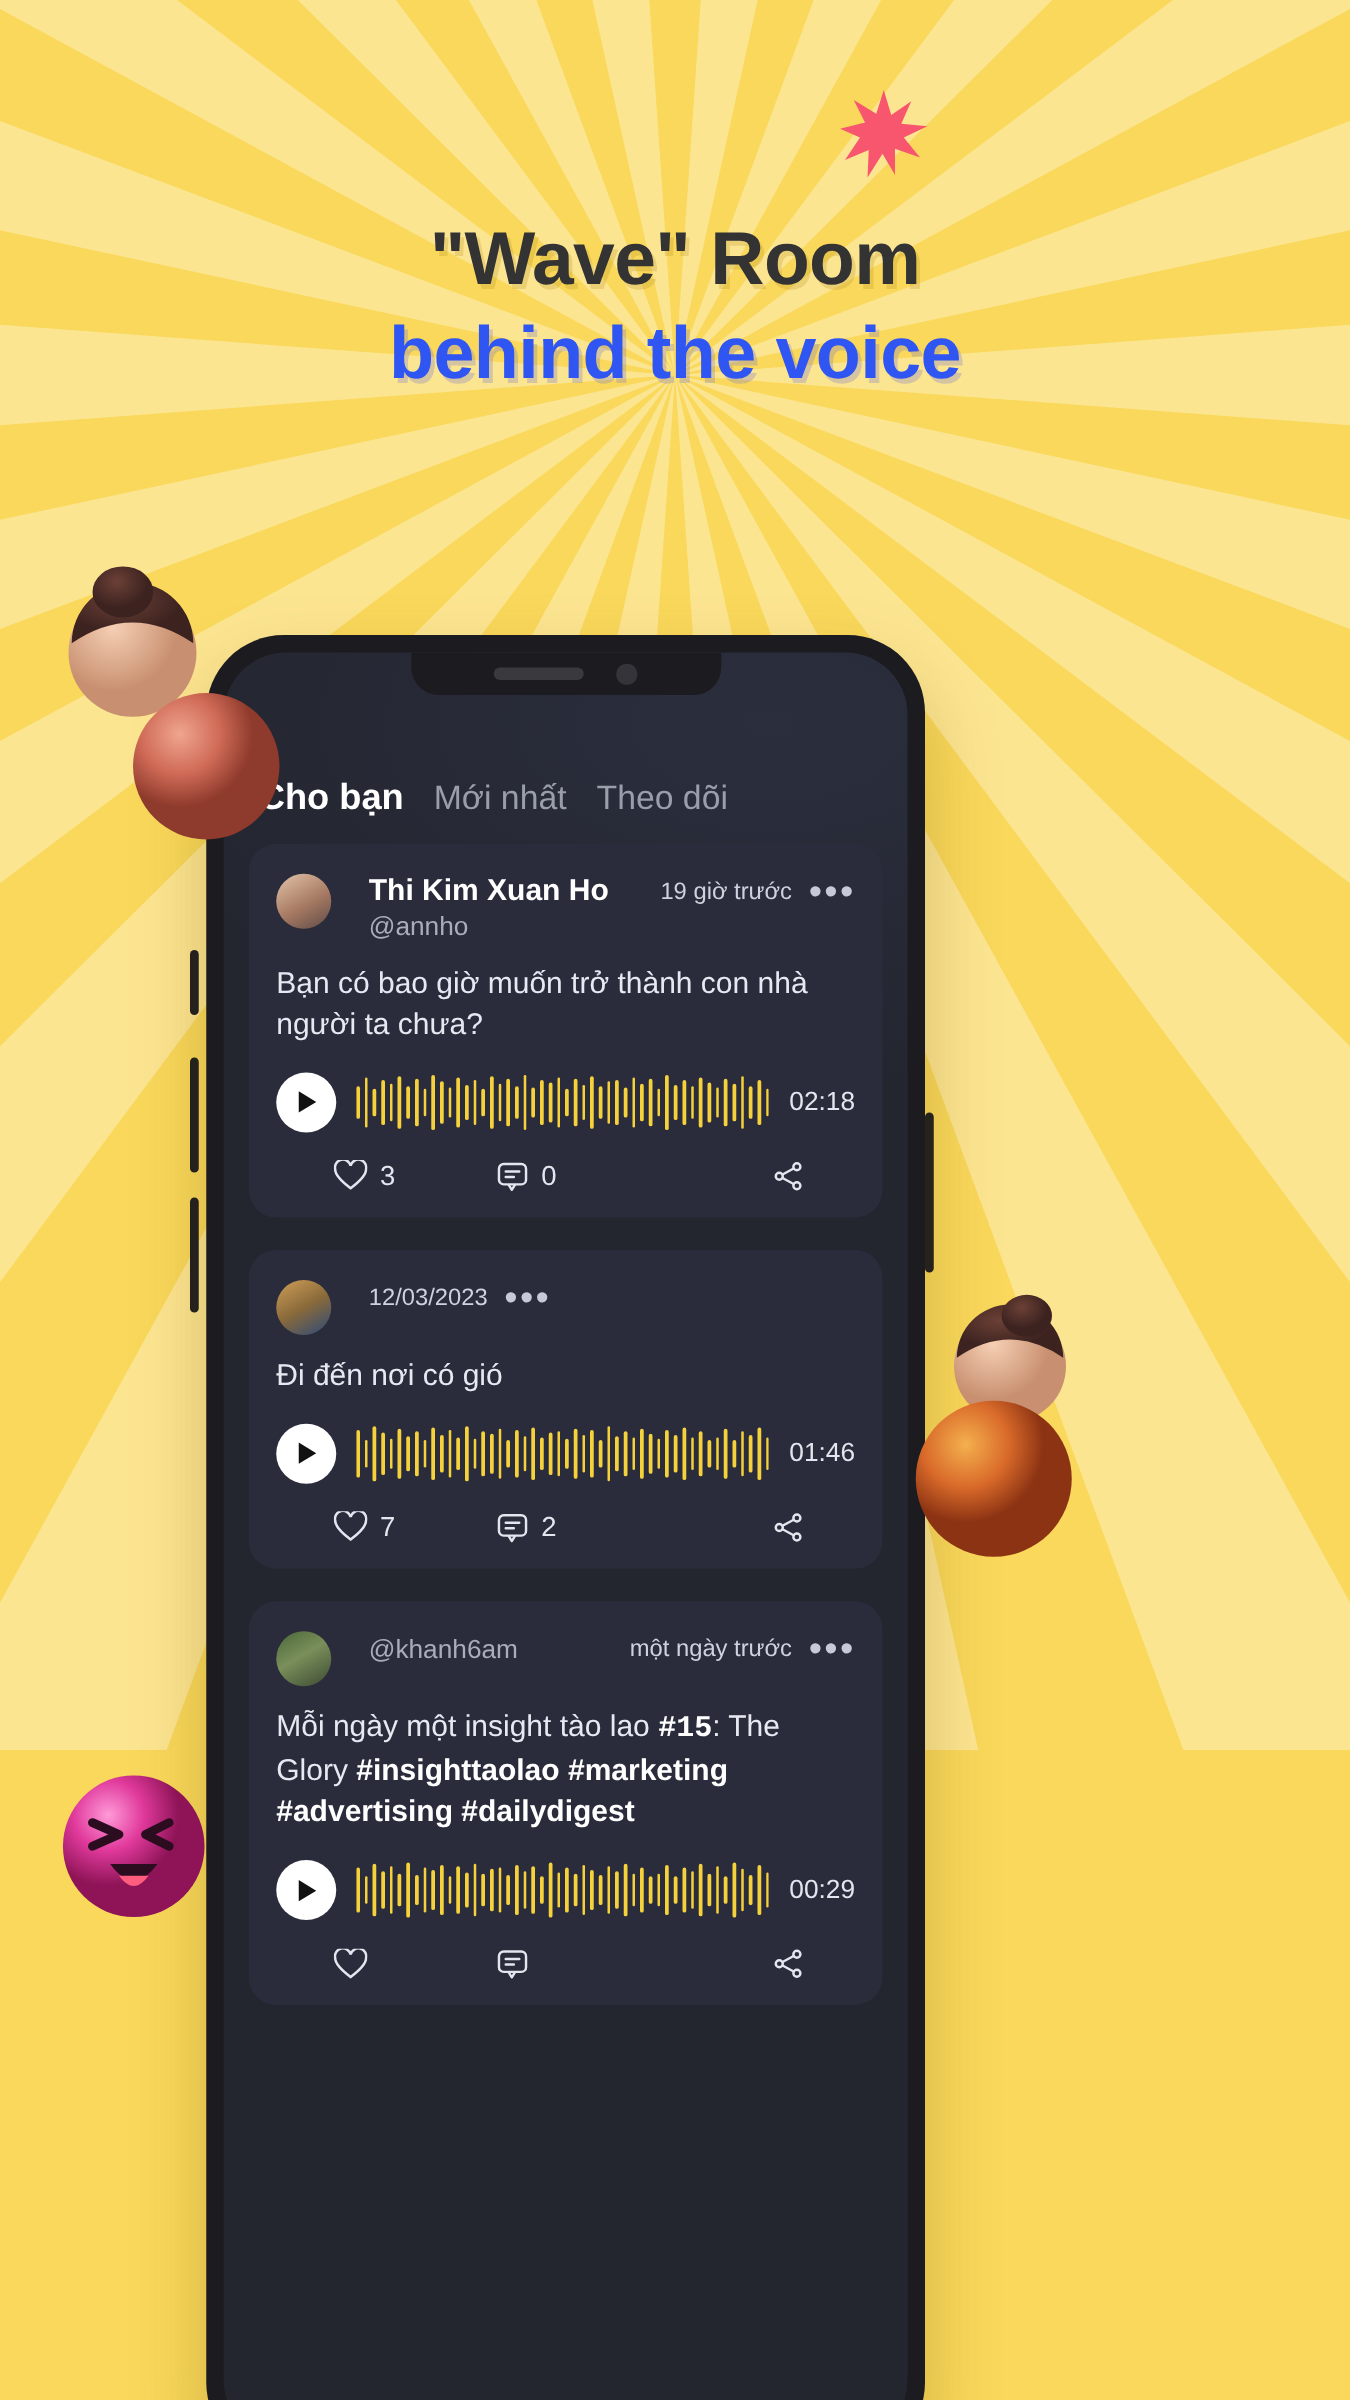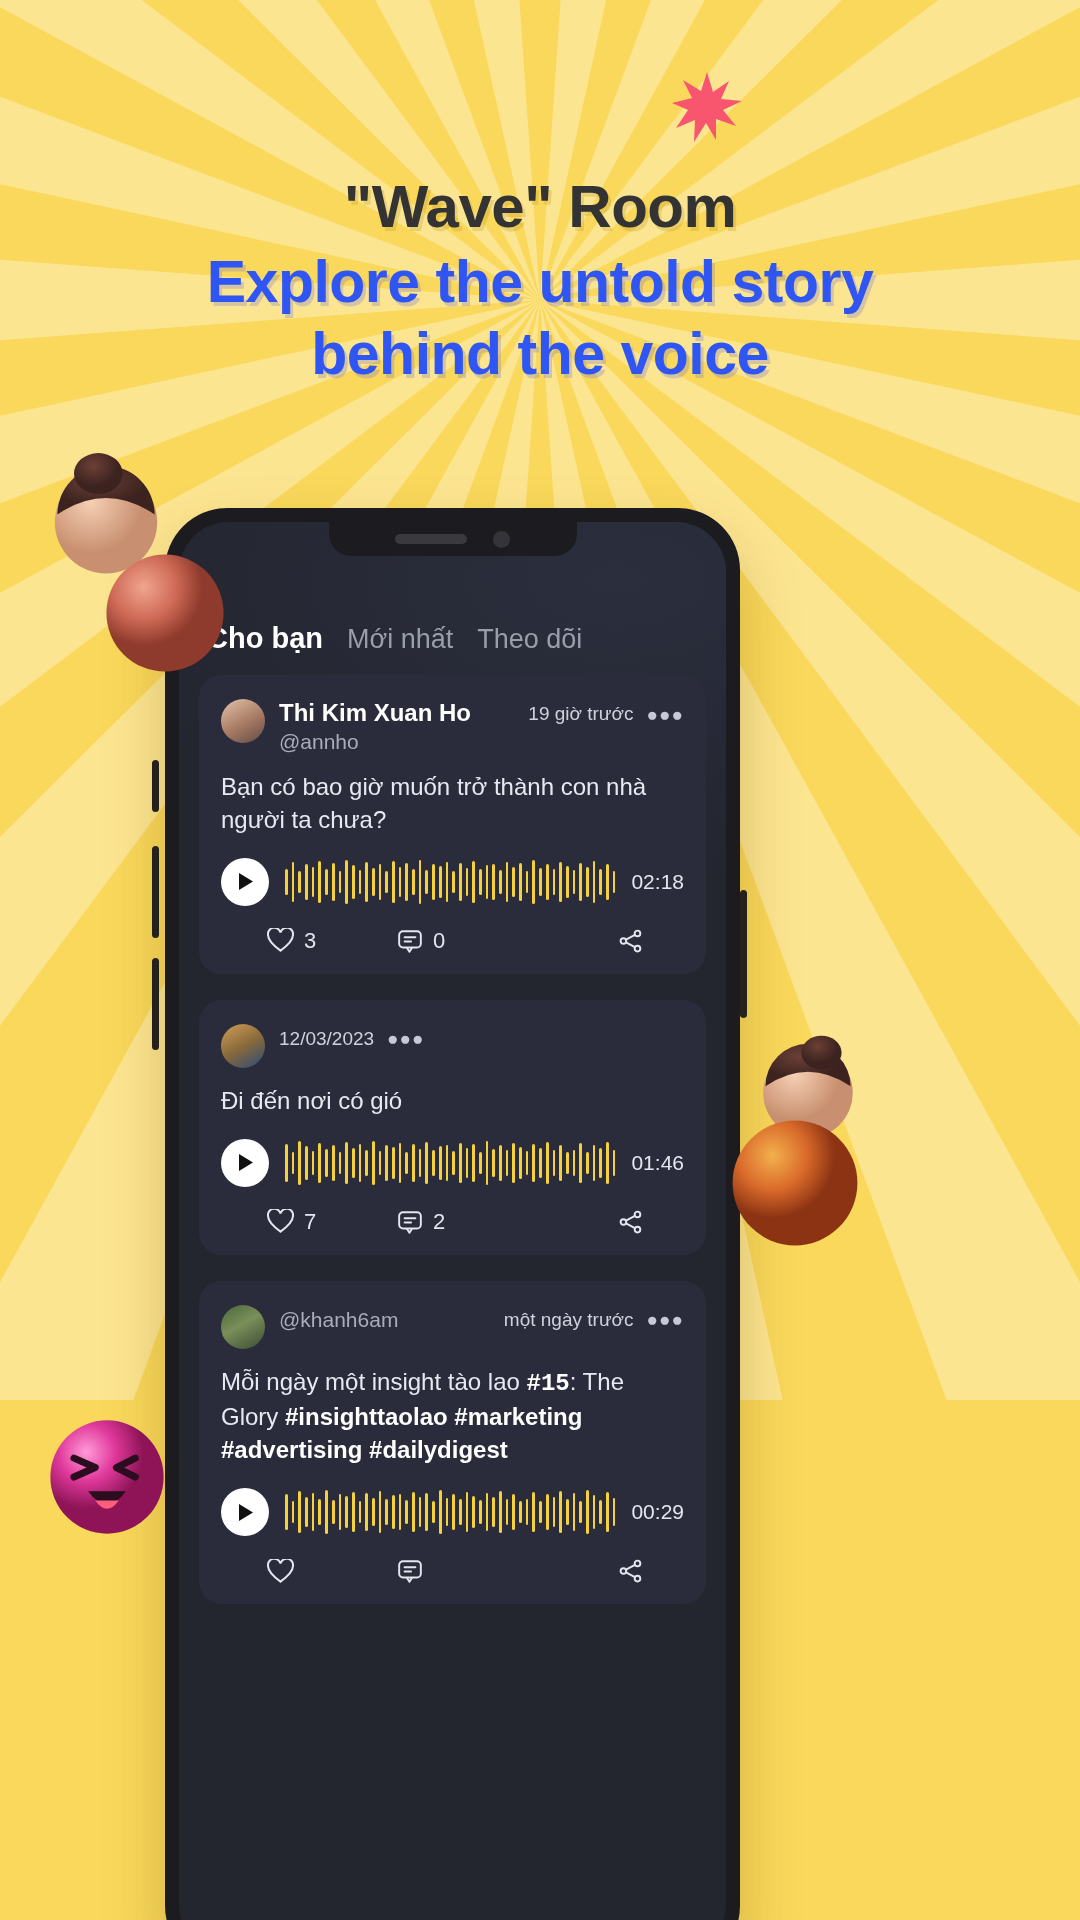--- a/index.html
+++ b/index.html
@@ -115,33 +115,33 @@
   .tab { font-size: 27px; color: #9a9daa; white-space: nowrap; }
   .tab.active { color: #ffffff; font-weight: bold; font-size: 29px; }
 
   #feed { padding: 0 20px; display: flex; flex-direction: column; gap: 26px; }
 
   .card {
     background: #2a2c3b;
     border-radius: 22px;
     padding: 24px 22px 20px 22px;
   }
-  .card-head { display: flex; align-items: flex-start; gap: 14px; }
+  .card-head { display: flex; align-items: flex-start; gap: 30px; }
   .avatar {
     width: 44px; height: 44px; border-radius: 50%;
     flex: 0 0 44px; overflow: hidden;
     background: #6c6a7a;
   }
   .av-a { background: linear-gradient(150deg,#d8b79c 10%,#a77a63 55%,#5e4b46 100%); }
   .av-b { background: linear-gradient(150deg,#c99a55 5%,#8a6a3a 50%,#2c4a7a 100%); }
   .av-c { background: linear-gradient(150deg,#4e6b3c 5%,#7a8f5a 45%,#3c4a33 100%); }
   .names { flex: 1 1 auto; min-width: 0; }
   .dispname { font-size: 24px; font-weight: bold; color: #ffffff; line-height: 1.15; }
   .handle { font-size: 21px; color: #a9acba; margin-top: 3px; }
-  .meta { display: flex; align-items: center; gap: 13px; padding-top: 4px; }
+  .meta { display: flex; gap: 13px; padding-top: 4px; }
   .time { font-size: 19px; color: #cfd2dd; white-space: nowrap; }
   .more { color: #c7cad6; font-size: 19px; letter-spacing: 1px; line-height: 1; }
 
   .body-text {
     margin-top: 16px;
     font-size: 24px;
     color: #e7e9f2;
     line-height: 1.38;
   }
   .body-text b { color: #ffffff; font-family: Liberation Mono, monospace; }
@@ -200,21 +200,20 @@
     </g>
   </svg>
 </div>
 
 <svg id="spark" width="70" height="72" viewBox="0 0 70 72">
   <path d="M35 0 L41 20 L57 9 L49 27 L70 29 L51 38 L64 54 L44 47 L44 68 L34 51 L22 70 L23 48 L4 56 L16 38 L0 31 L20 26 L11 8 L29 19 Z" fill="#F7566E"></path>
 </svg>
 
 <div class="headline h-line1" style="top:172px">"Wave" Room</div>
 <div class="headline h-line2" style="top:247px">
-  <div>Explore the untold story</div>
   <div>behind the voice</div>
 </div>
 
 <svg class="blob" style="left:42px;top:448px;width:128px;height:128px;" viewBox="0 0 100 100">
   <defs>
       <radialGradient id="g1" cx="35%" cy="30%">
         <stop offset="0%" stop-color="#f6cfb4"></stop>
         <stop offset="100%" stop-color="#c89070"></stop>
       </radialGradient>
   <radialGradient id="g1h" cx="40%" cy="30%">

